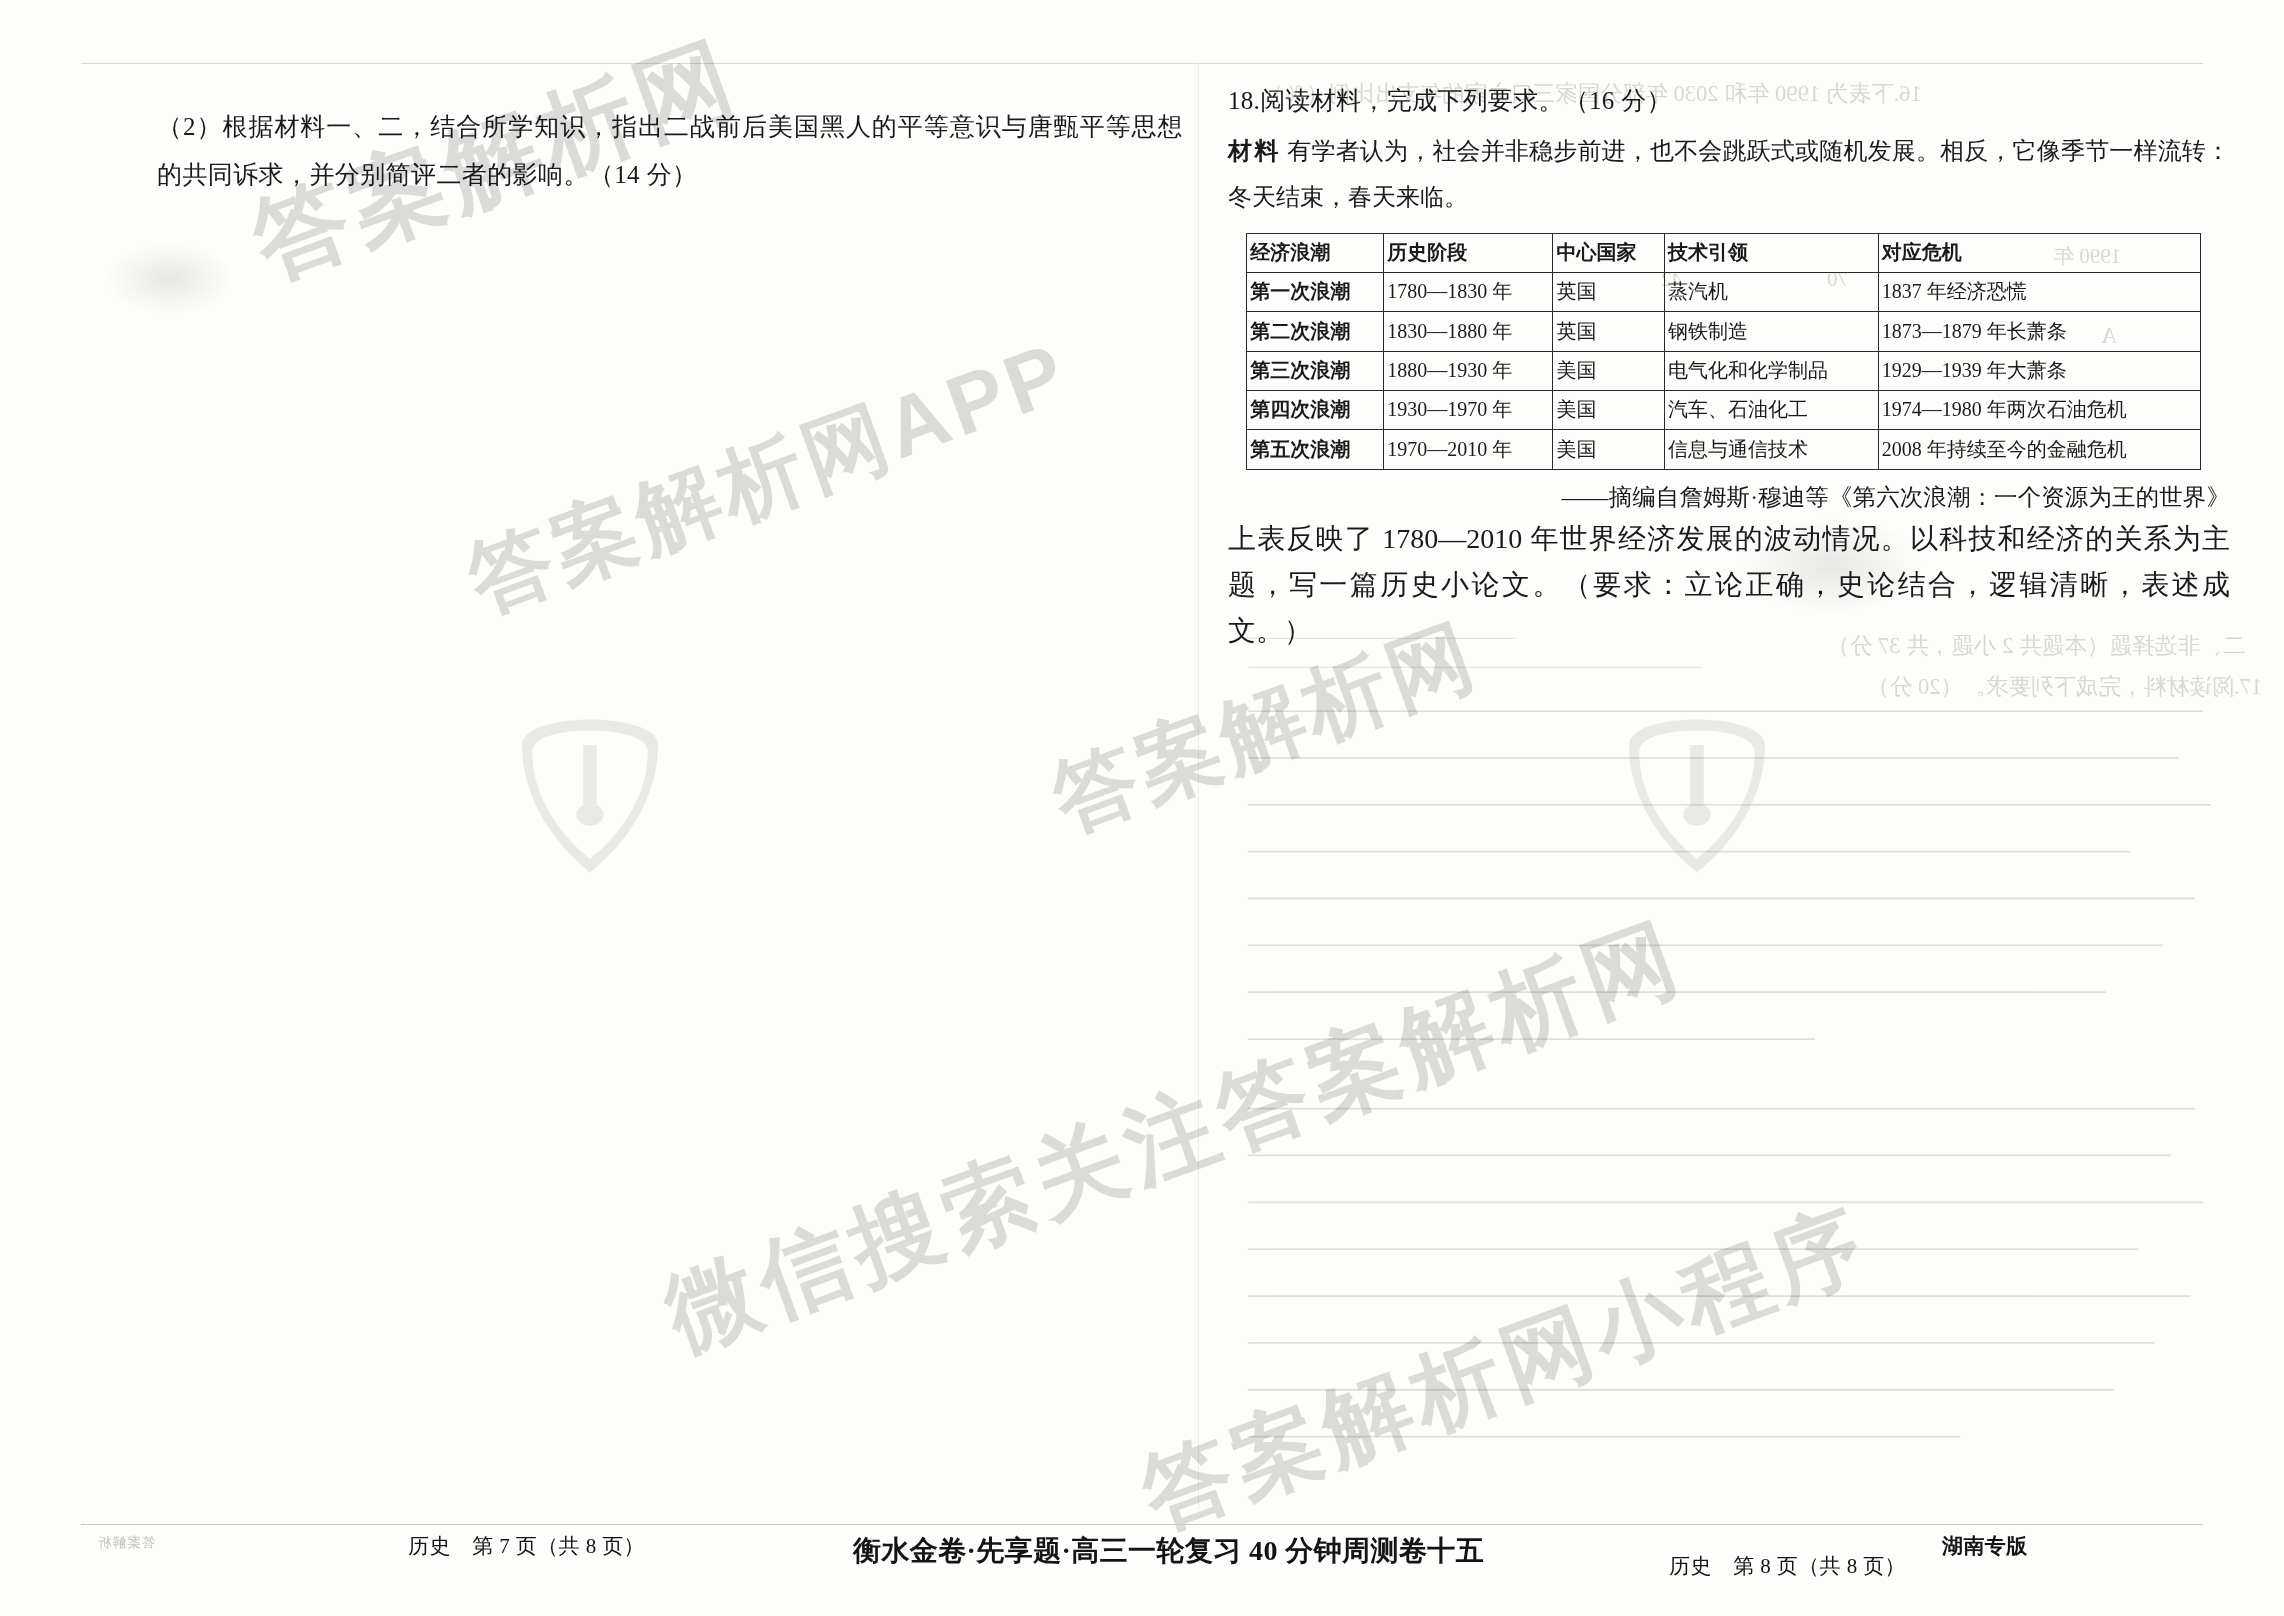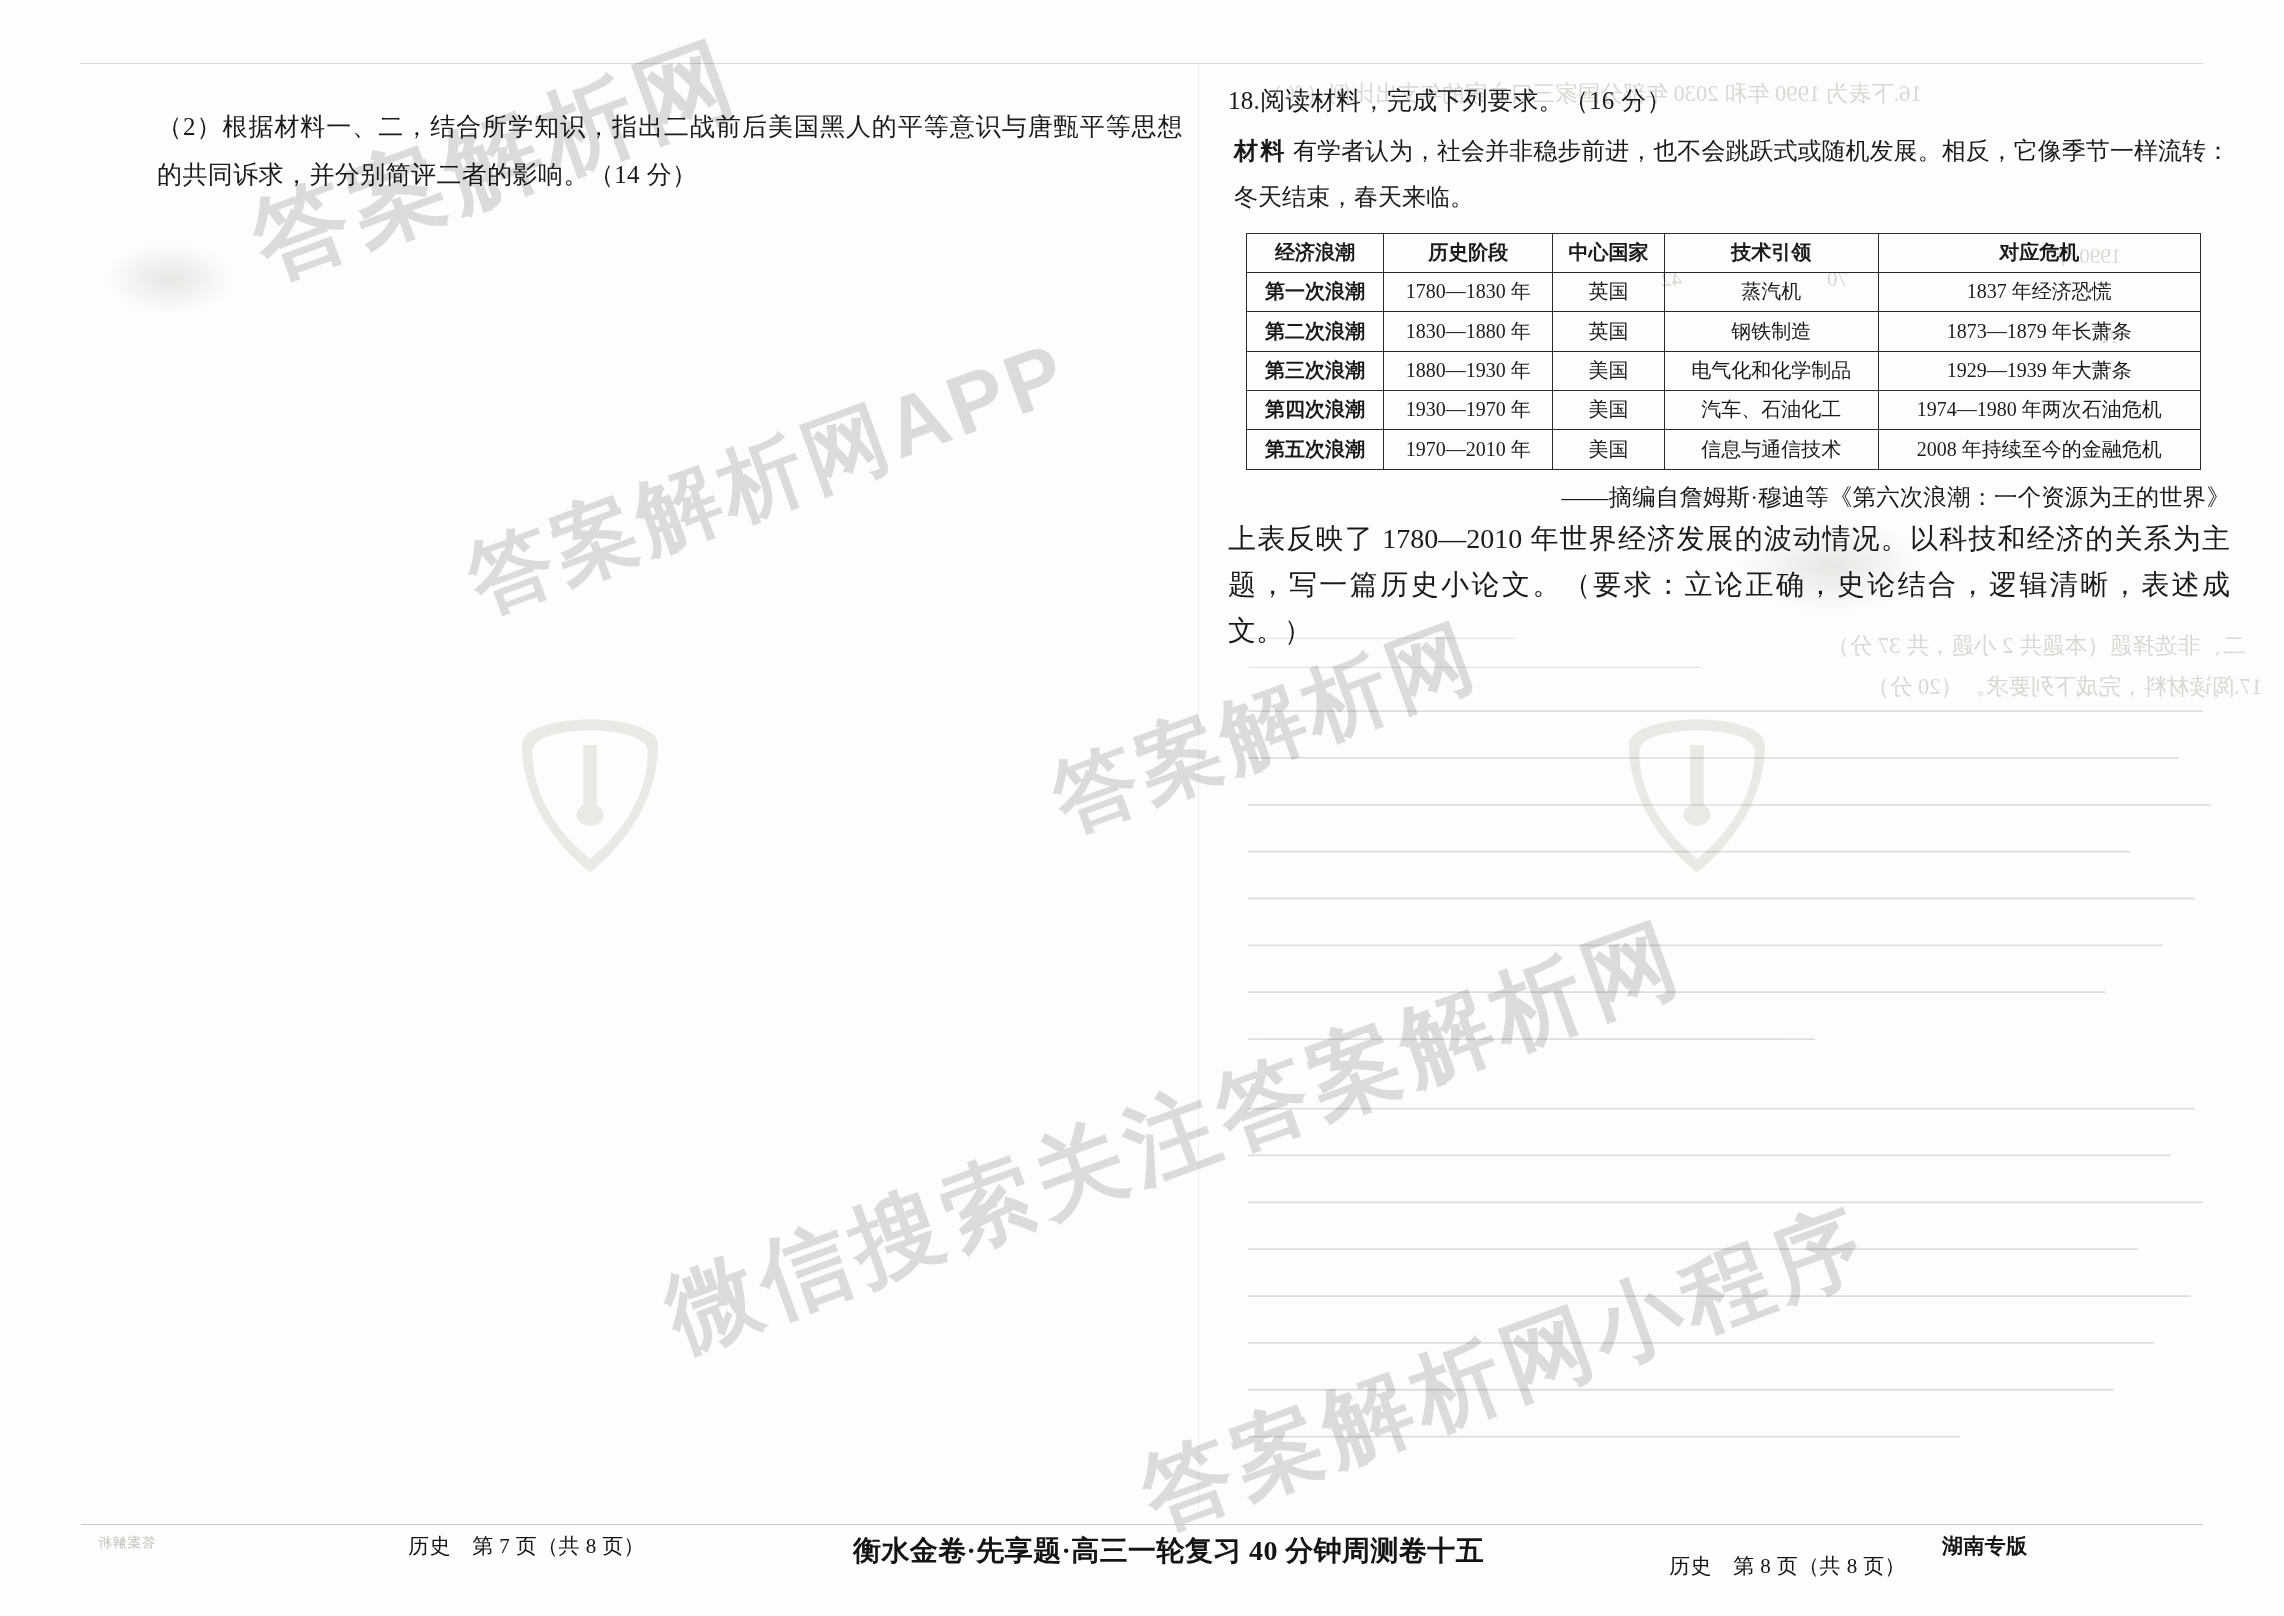--- a/index.html
+++ b/index.html
@@ -64,34 +64,33 @@
   .q-head {
     font-size: 25px;
     line-height: 45px;
     letter-spacing: 0.3px;
   }
   .material {
     margin-top: 4.8px;
     font-size: 24px;
     line-height: 46px;
     text-align: justify;
-    margin-left: 6px;
   }
   .material .lbl { font-weight: 700; letter-spacing: 2.4px; }
 
   table.waves {
     margin: 13px 0 0 18px;
     border-collapse: collapse;
     width: 955px;
     font-size: 20px;
     background: transparent;
   }
   table.waves td, table.waves th {
     border: 0.8px solid #2a2a2a;
-    text-align: center;
+    text-align: left;
     padding: 7.3px 3.2px 8px;
     font-weight: 400;
     white-space: nowrap;
     line-height: 1.15;
   }
   table.waves thead th { font-weight: 700; }
   table.waves td.first { font-weight: 700; }
 
   .source {
     margin-top: 11.3px;

